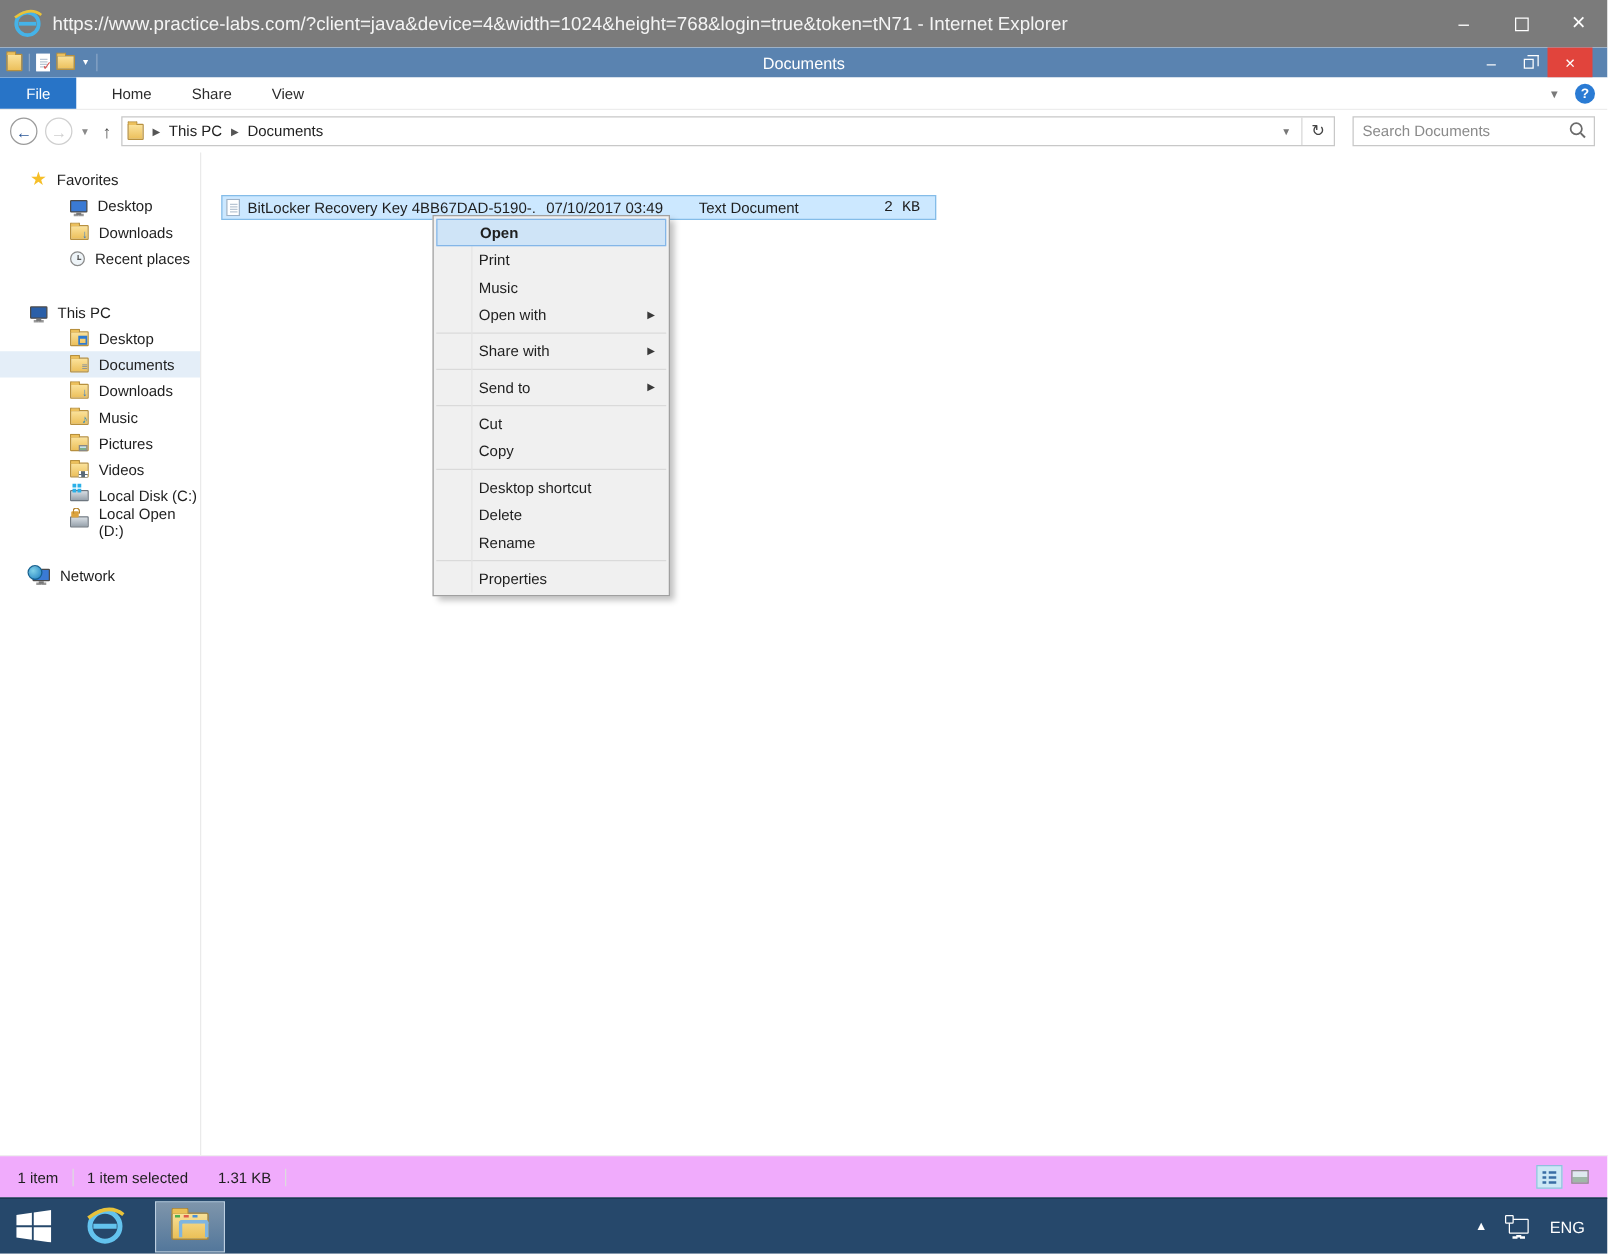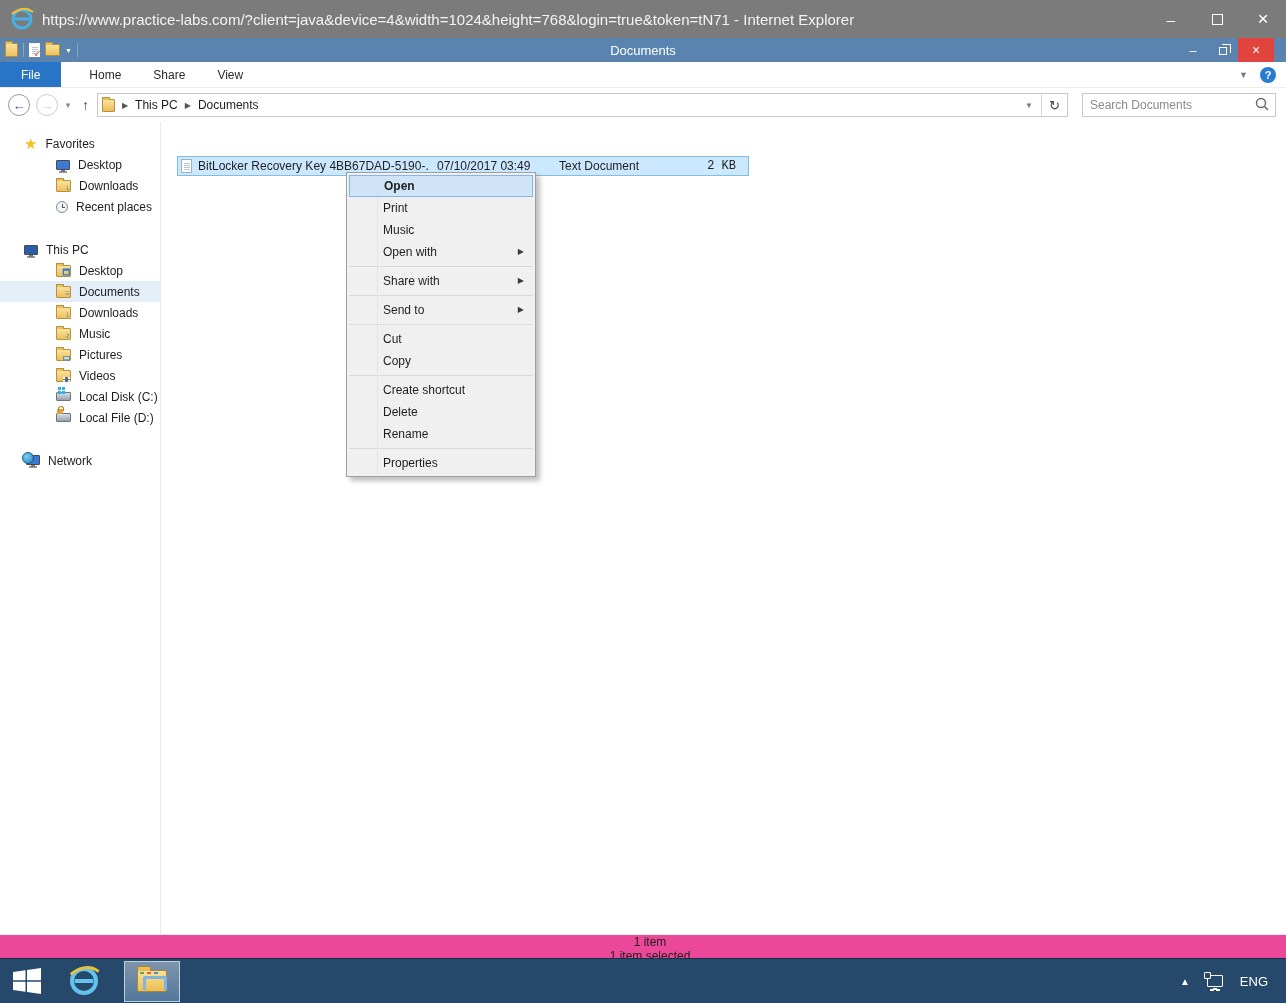--- a/index.html
+++ b/index.html
@@ -90,21 +90,21 @@
 
   
   .context-menu { position:absolute; left:346px; top:172px; width:190px; background:#f0f0f0; border:1px solid #a0a0a0; box-shadow:4px 4px 5px rgba(0,0,0,0.25); padding:2px; z-index:20; }
   .cm-gutter { position:absolute; left:30px; top:2px; bottom:2px; width:1px; background:#e3e3e3; }
   .cm-item { height:22px; line-height:22px; padding-left:34px; font-size:12px; color:#1e1e1e; position:relative; }
   .cm-item .sub-arrow { position:absolute; right:9px; top:0; font-size:8px; color:#3a3a3a; line-height:22px; }
   .cm-item.hl { background:#cfe4f7; border:1px solid #84b6e8; font-weight:bold; height:22px; line-height:20px; }
   .cm-sep { height:1px; background:#dadada; margin:3px 0; }
 
   
-  .statusbar { position:absolute; bottom:0; left:0; right:0; height:24px; background:#ec4899; border-top:1px solid #eeeeee; display:flex; align-items:center; padding-left:14px; font-size:12px;flex-direction:column; }
+  .statusbar { position:absolute; bottom:0; left:0; right:0; height:34px; background:#f0abfc; border-top:1px solid #eeeeee; display:flex; align-items:center; padding-left:14px; font-size:12px; }
   .sb-sep { width:1px; height:14px; background:#dcdcdc; margin:0 11px; }
   .sb-size { margin-left:24px; }
   .view-btns { margin-left:auto; display:flex; gap:3px; margin-right:12px; }
   .vbtn { width:21px; height:19px; border:1px solid transparent; display:flex; align-items:center; justify-content:center; }
   .vbtn.active { background:#cde8f6; border-color:#8fc0dd; }
   .details-glyph { width:11px; height:11px; position:relative; }
   .details-glyph::before { content:""; position:absolute; left:0; top:1px; width:3px; height:2px; background:#3a6ea5; box-shadow:0 4px #3a6ea5, 0 8px #3a6ea5; }
   .details-glyph::after { content:""; position:absolute; left:5px; top:1px; width:6px; height:2px; background:#3a6ea5; box-shadow:0 4px #3a6ea5, 0 8px #3a6ea5; }
   .thumb-glyph { width:14px; height:11px; border:1px solid #8a8a8a; background:linear-gradient(#dfe9ef 55%, #9fb8a8 55%); }
 
@@ -278,21 +278,21 @@
               <span class="ovl" style="width:7px;height:5px;background:#5a6a78;border-left:2px dotted #fff;border-right:2px dotted #fff;display:block;"></span>
             </span>
           <span>Videos</span>
         </div>
         <div class="tree-row">
           <span class="drive win"></span>
           <span>Local Disk (C:)</span>
         </div>
         <div class="tree-row">
           <span class="drive lock"></span>
-          <span>Local File (D:)</span>
+          <span>Local Open (D:)</span>
         </div>
       </div>
 
       <div class="tree-group">
         <div class="tree-row group">
           <span style="position:relative;width:16px;height:13px;flex:0 0 auto;">
             <span class="mon" style="position:absolute;right:0;top:1px;background:#3a7ad4;"></span>
             <span class="globe" style="position:absolute;left:-2px;top:-2px;"></span>
           </span>
           <span>Network</span>
@@ -344,21 +344,21 @@
   <div class="cm-item"><span>Music</span></div>
   <div class="cm-item"><span>Open with</span><span class="sub-arrow">▶</span></div>
   <div class="cm-sep"></div>
   <div class="cm-item"><span>Share with</span><span class="sub-arrow">▶</span></div>
   <div class="cm-sep"></div>
   <div class="cm-item"><span>Send to</span><span class="sub-arrow">▶</span></div>
   <div class="cm-sep"></div>
   <div class="cm-item"><span>Cut</span></div>
   <div class="cm-item"><span>Copy</span></div>
   <div class="cm-sep"></div>
-  <div class="cm-item"><span>Create shortcut</span></div>
+  <div class="cm-item"><span>Desktop shortcut</span></div>
   <div class="cm-item"><span>Delete</span></div>
   <div class="cm-item"><span>Rename</span></div>
   <div class="cm-sep"></div>
   <div class="cm-item"><span>Properties</span></div>
 </div>
 
 <div class="taskbar">
   <div class="start-btn">
     <svg width="28" height="26" viewBox="0 0 28 26">
       <polygon points="0,4 12.5,2.2 12.5,12.2 0,12.2" fill="#fff"></polygon>

